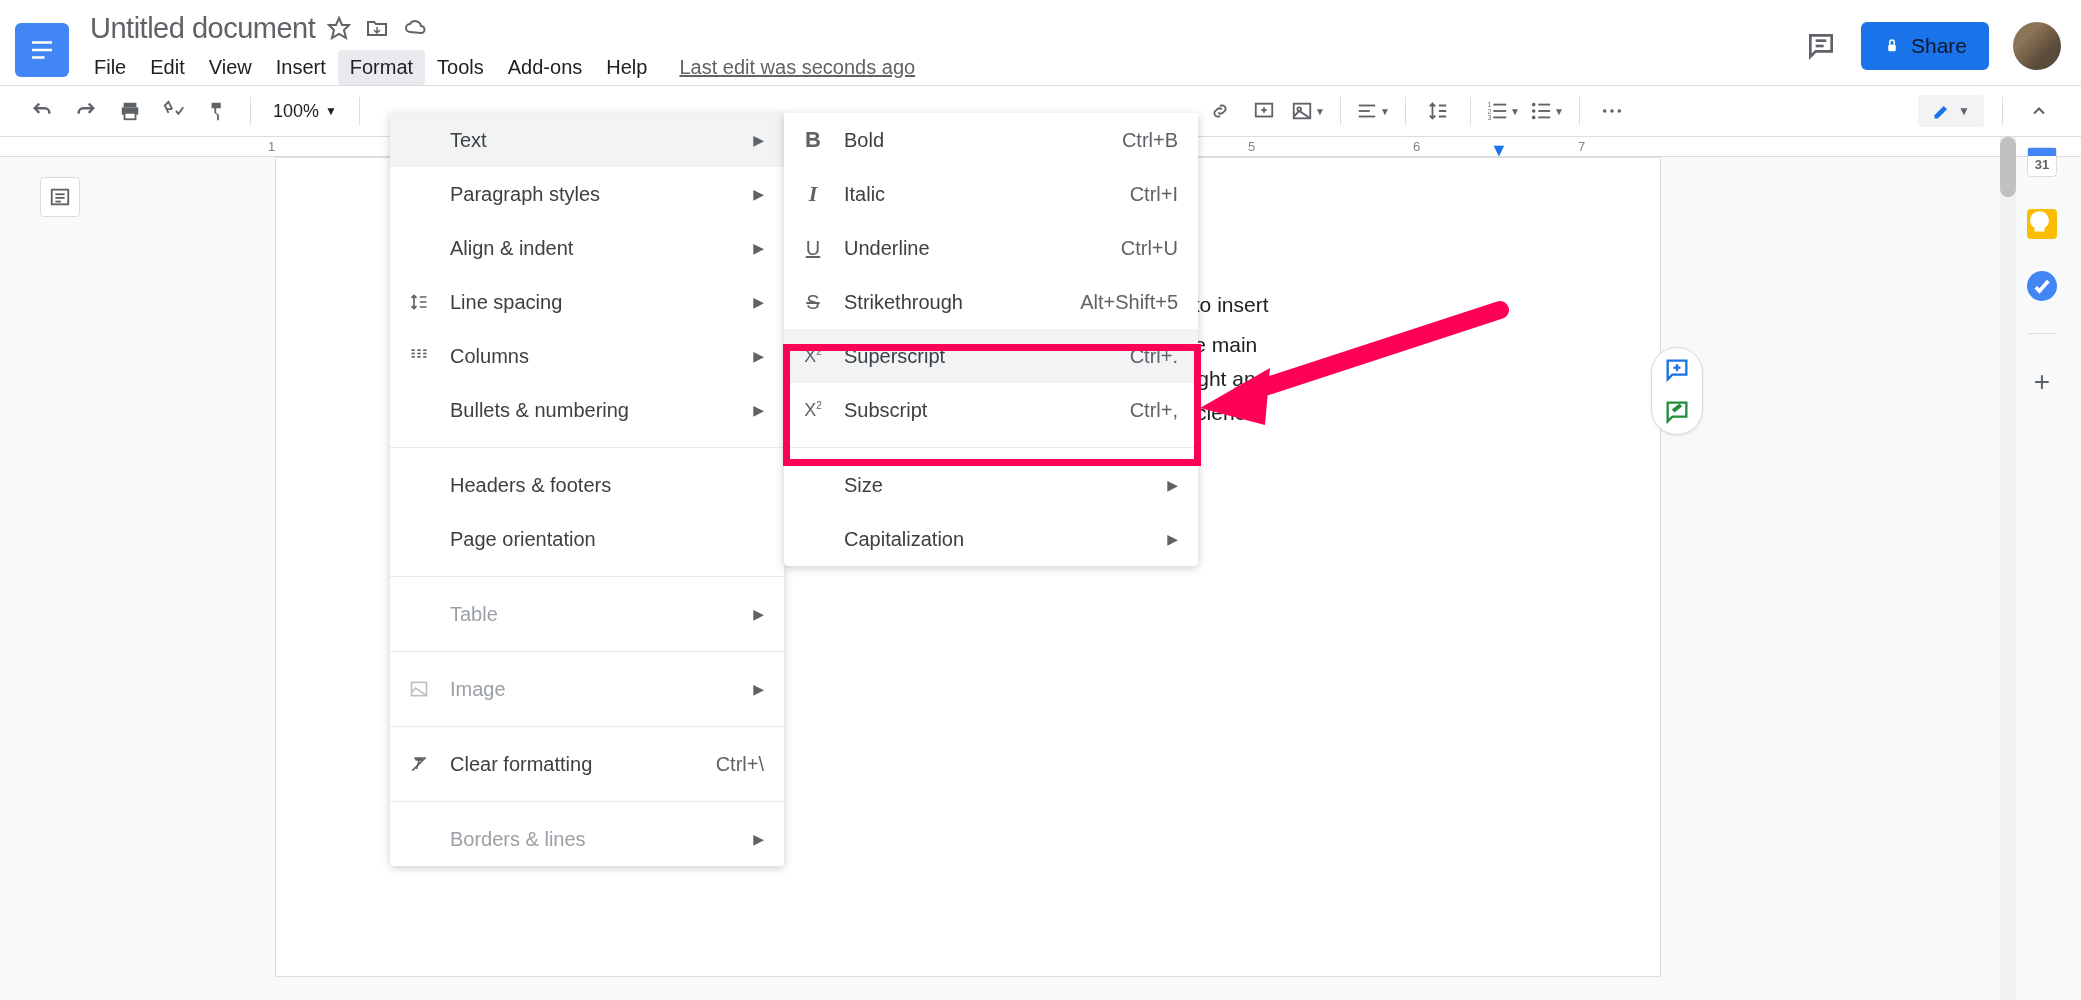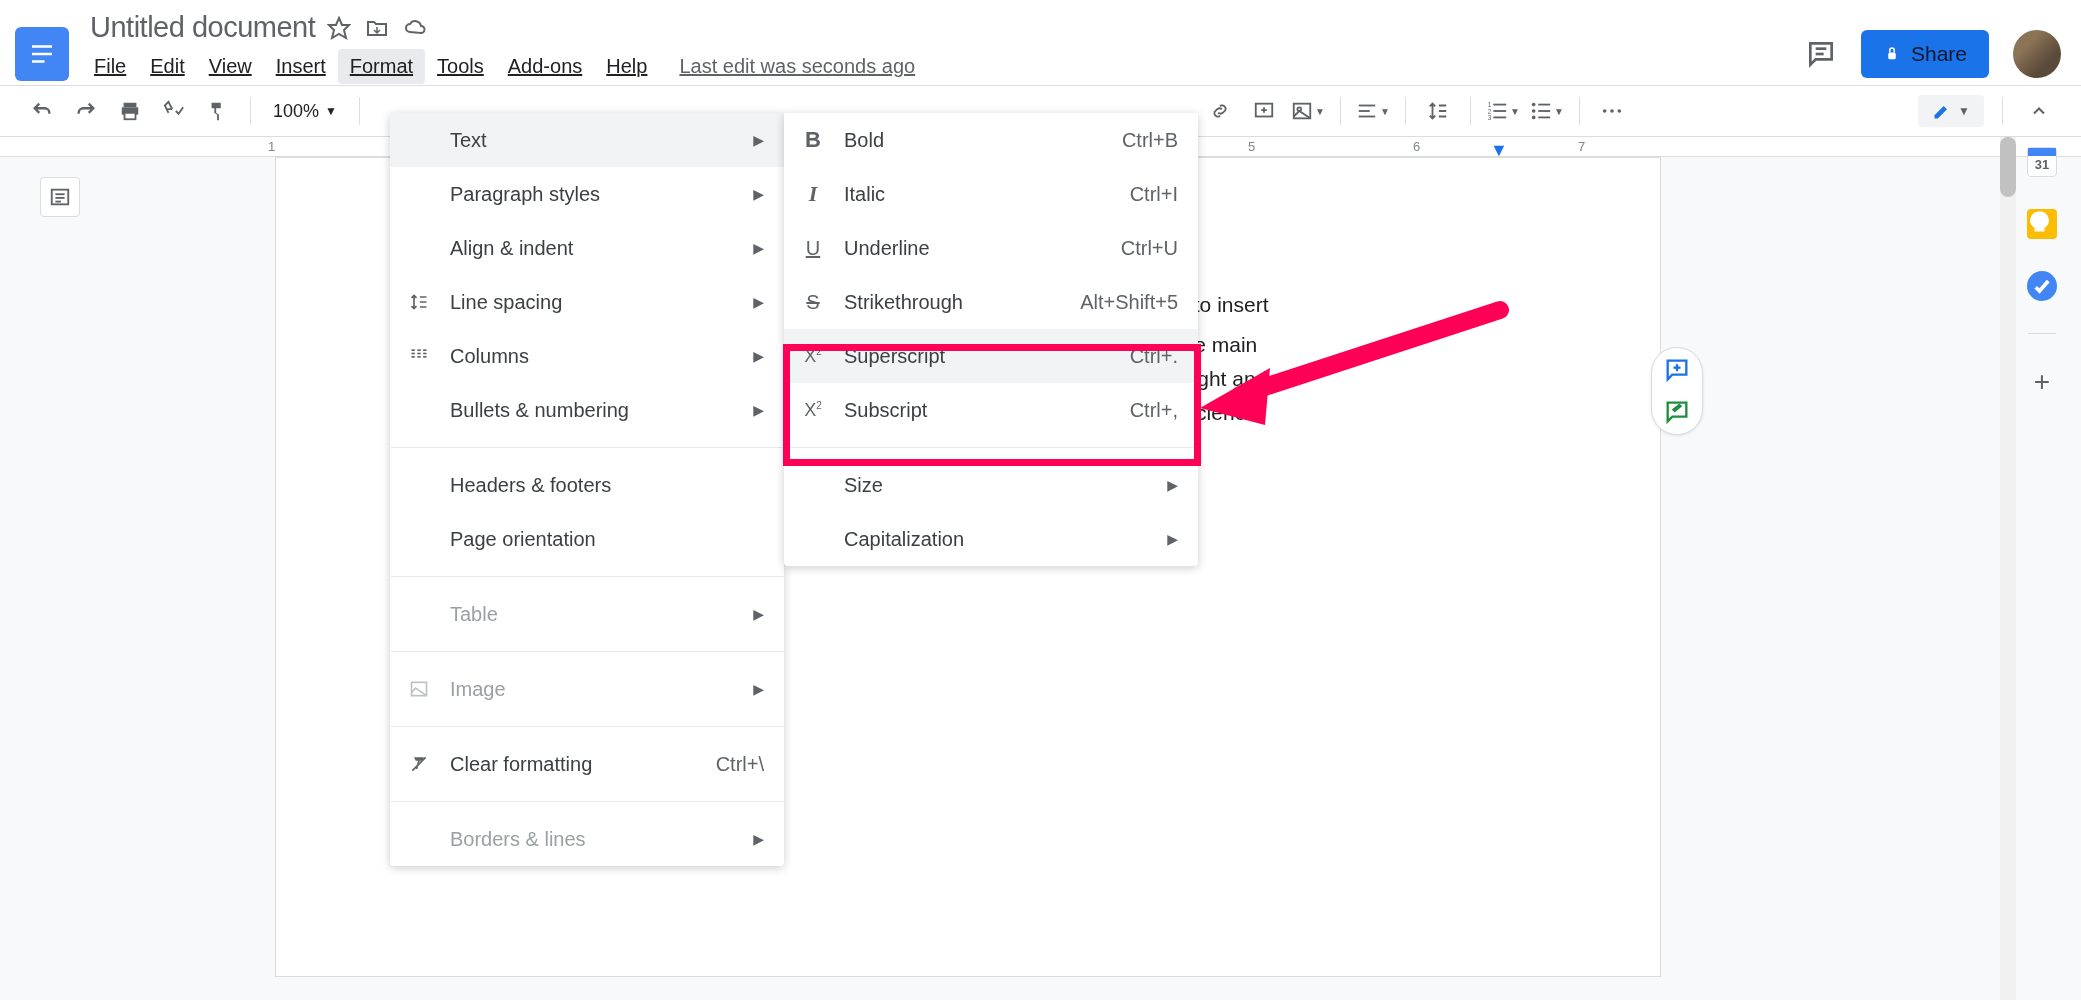--- a/index.html
+++ b/index.html
@@ -1,29 +1,29 @@
 <!DOCTYPE html>
 <html><head>
 <meta charset="utf-8">
 <style>
 * { margin: 0; padding: 0; box-sizing: border-box; font-family: Arial, sans-serif; }
 body { background: #fff; overflow: hidden; width: 2081px; height: 1000px; position: relative; }
 
 
-.header { height: 85px; display: flex; align-items: center; padding: 8px 20px 0 12px; }
+.header { height: 85px; display: flex; align-items: flex-start; padding: 8px 20px 0 12px; }
 .logo-wrap { width: 60px; display: flex; align-items: center; justify-content: center; padding-top: 15px; }
 .logo { width: 54px; height: 54px; background: #4285f4; border-radius: 6px; display: flex; align-items: center; justify-content: center; }
 .logo svg { width: 30px; height: 30px; }
 .doc-info { flex: 1; }
 .title-row { display: flex; align-items: center; height: 40px; gap: 12px; padding-left: 18px; }
 .doc-title { font-size: 29px; color: #5f6368; letter-spacing: -0.5px; }
 .title-icons { display: flex; gap: 14px; color: #5f6368; }
 .title-icons span { cursor: pointer; }
 .menubar { display: flex; gap: 0; padding-left: 10px; height: 38px; align-items: center; }
-.menu-item { padding: 6px 12px; font-size: 20px; color: #202124; cursor: pointer; border-radius: 4px; text-decoration: underline; }
+.menu-item { padding: 6px 12px; font-size: 20px; color: #202124; cursor: pointer; border-radius: 4px; }
 .menu-item.active { background: #e8eaed; }
 .edit-status { font-size: 20px; color: #5f6368; text-decoration: underline; margin-left: 20px; cursor: pointer; }
 .header-right { display: flex; align-items: center; gap: 24px; padding-top: 14px; }
 .comment-ic { color: #5f6368; }
 .share-btn { background: #1a73e8; color: #0f172a; padding: 12px 22px; border-radius: 6px; display: flex; align-items: center; gap: 10px; font-size: 21px; font-weight: 500; cursor: pointer; }
 .avatar { width: 48px; height: 48px; border-radius: 50%; background: linear-gradient(135deg, #8b7355 30%, #5a4a3a 70%); }
 
 
 .toolbar { height: 52px; border-top: 1px solid #dadce0; border-bottom: 1px solid #dadce0; display: flex; align-items: center; padding: 0 24px; gap: 8px; }
 .tool-btn { width: 36px; height: 36px; display: flex; align-items: center; justify-content: center; color: #5f6368; cursor: pointer; border-radius: 4px; }

